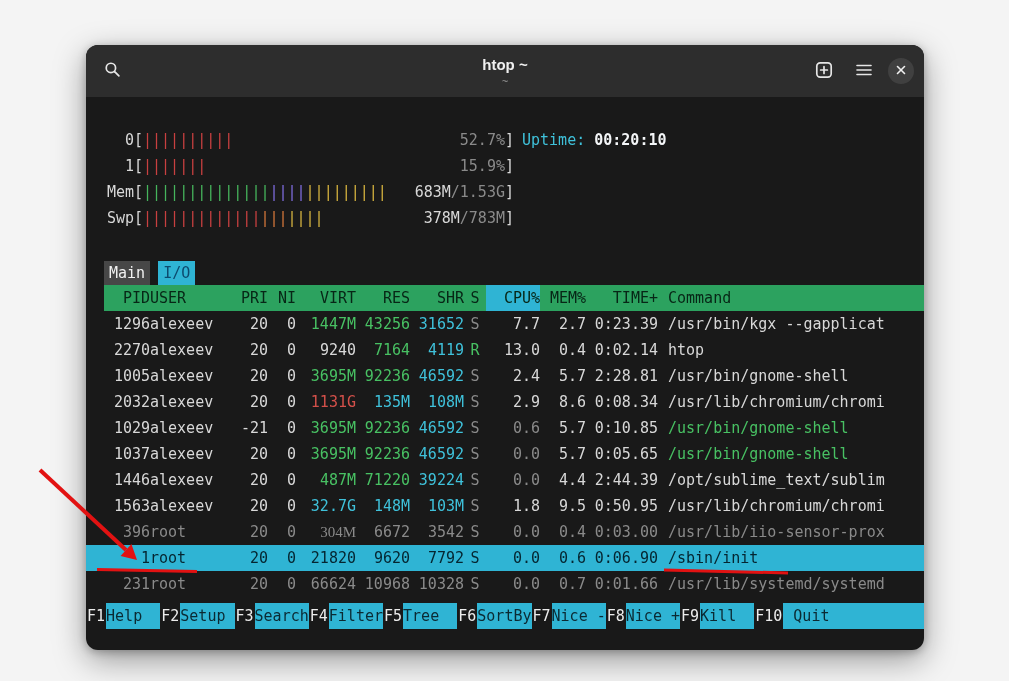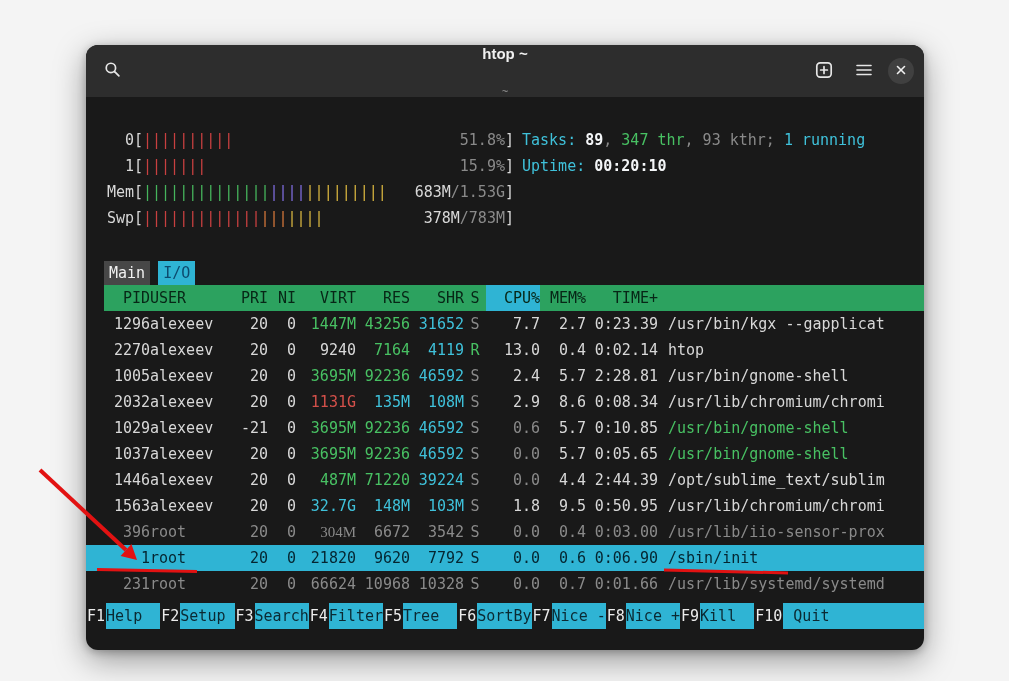--- a/index.html
+++ b/index.html
@@ -1,21 +1,21 @@
 <!DOCTYPE html>
 <html style="--desktop-bg: #f4f4f4; --terminal-bg: #191919; --titlebar-bg: #2d2d2d; --text: #d8d8d8; --dim: #8a8a8a; --green: #48c163; --cyan: #3fc1da; --red: #d3504a; --accent: #2fb4d4; --header-green: #2ca25f; --bar-red: #c84040; --bar-green: #46b45c; --bar-violet: #7d6bdc; --bar-yellow: #d3b13f; --bar-orange: #d3763a; --annotation-red: #e21212;"><head>
 <meta charset="utf-8">
 <style>
   html,body{margin:0;padding:0;background:#fff;}
   .canvas{position:relative;width:1009px;height:681px;overflow:hidden;background:var(--desktop-bg,#f4f4f4);}
   .window{position:absolute;left:86px;top:45px;width:838px;height:605px;border-radius:12px;overflow:hidden;
           background:var(--terminal-bg,#191919);box-shadow:0 10px 32px rgba(0,0,0,.38),0 2px 8px rgba(0,0,0,.25);}
   
   .titlebar{position:relative;height:52px;background:var(--titlebar-bg,#2d2d2d);display:flex;align-items:center;padding:0 10px;}
-  .title-stack{position:absolute;left:0;right:0;top:0;bottom:0;display:flex;flex-direction:column;align-items:center;justify-content:space-between;pointer-events:none;}
+  .title-stack{position:absolute;left:0;right:0;top:0;bottom:0;display:flex;flex-direction:column;align-items:center;justify-content:center;pointer-events:none;}
   .title{font:700 15px "Liberation Sans",sans-serif;color:#f0f0f0;}
   .subtitle{font:400 11px "Liberation Sans",sans-serif;color:#9a9a9a;margin-top:2px;}
   .tb-btn{width:32px;height:32px;border:none;background:transparent;display:flex;align-items:center;justify-content:center;border-radius:8px;cursor:pointer;padding:0;}
   .tb-right{margin-left:auto;display:flex;gap:8px;align-items:center;z-index:2;}
   .tb-close{width:26px;height:26px;border-radius:50%;background:#404040;}
   
   .terminal{position:relative;height:553px;padding:30px 4px 0 18px;box-sizing:border-box;
             font-family:"DejaVu Sans Mono",monospace;font-size:15px;color:var(--text,#d8d8d8);}
   .c-w{color:var(--text,#d8d8d8);}
   .c-d{color:var(--dim,#8a8a8a);}
@@ -120,21 +120,21 @@
       </div>
     </div>
 
     <div class="terminal">
       <div class="top">
         <div class="meters" id="meters">
             <div class="meter-line">
               <span class="m-label c-w">0</span>
               <span class="m-bracket c-w">[</span>
               <span class="m-bars"><span class="bar bar-red">||||||||||</span></span>
-              <span class="m-text"><span class="c-d">51.8%</span></span>
+              <span class="m-text"><span class="c-d">52.7%</span></span>
               <span class="m-bracket c-w">]</span>
             </div>
             <div class="meter-line">
               <span class="m-label c-w">1</span>
               <span class="m-bracket c-w">[</span>
               <span class="m-bars"><span class="bar bar-red">|||||||</span></span>
               <span class="m-text"><span class="c-d">15.9%</span></span>
               <span class="m-bracket c-w">]</span>
             </div>
             <div class="meter-line">
@@ -146,40 +146,40 @@
             </div>
             <div class="meter-line">
               <span class="m-label c-w">Swp</span>
               <span class="m-bracket c-w">[</span>
               <span class="m-bars"><span class="bar bar-red">|||||||||||||</span><span class="bar bar-orange">|||</span><span class="bar bar-yellow">||||</span></span>
               <span class="m-text"><span class="c-w">378M</span><span class="c-d">/783M</span></span>
               <span class="m-bracket c-w">]</span>
             </div>
           </div>
         <div class="stats" id="stats">
-            <div class="stat-line"><span class="c-c">Tasks: </span><span class="c-b">89</span><span class="c-d">, </span><span class="c-g">347 thr</span><span class="c-d">, 93 kthr; </span><span class="c-c">1 running</span></div>
             <div class="stat-line"><span class="c-c">Uptime: </span><span class="c-b">00:20:10</span></div>
           </div>
       </div>
       <div class="tabs" id="tabs">
           <span class="tab active">Main</span>
           <span class="tab">I/O</span>
         </div>
       <div class="thead" id="thead">
           <span class="hcell cell a-r" style="width: 46px;">PID</span>
           <span class="hcell cell a-l" style="width: 88px;">USER</span>
           <span class="hcell cell a-r" style="width: 30px;">PRI</span>
           <span class="hcell cell a-r" style="width: 28px;">NI</span>
           <span class="hcell cell a-r" style="width: 60px;">VIRT</span>
           <span class="hcell cell a-r" style="width: 54px;">RES</span>
           <span class="hcell cell a-r" style="width: 54px;">SHR</span>
           <span class="hcell cell a-c" style="width: 22px;">S</span>
           <span class="hcell cell a-r sorted" style="width: 54px;">CPU%</span>
           <span class="hcell cell a-r" style="width: 46px;">MEM%</span>
           <span class="hcell cell a-r" style="width: 72px;">TIME+</span>
+          <span class="hcell cell a-l grow">Command</span>
         </div>
       <div class="rows" id="rows">
           <div class="prow">
             <span class="cell a-r c-w" style="width: 46px;">1296</span>
             <span class="cell a-l c-w" style="width: 88px;">alexeev</span>
             <span class="cell a-r c-w" style="width: 30px;">20</span>
             <span class="cell a-r c-w" style="width: 28px;">0</span>
             <span class="cell a-r c-g" style="width: 60px;">1447M</span>
             <span class="cell a-r c-g" style="width: 54px;">43256</span>
             <span class="cell a-r c-c" style="width: 54px;">31652</span>

